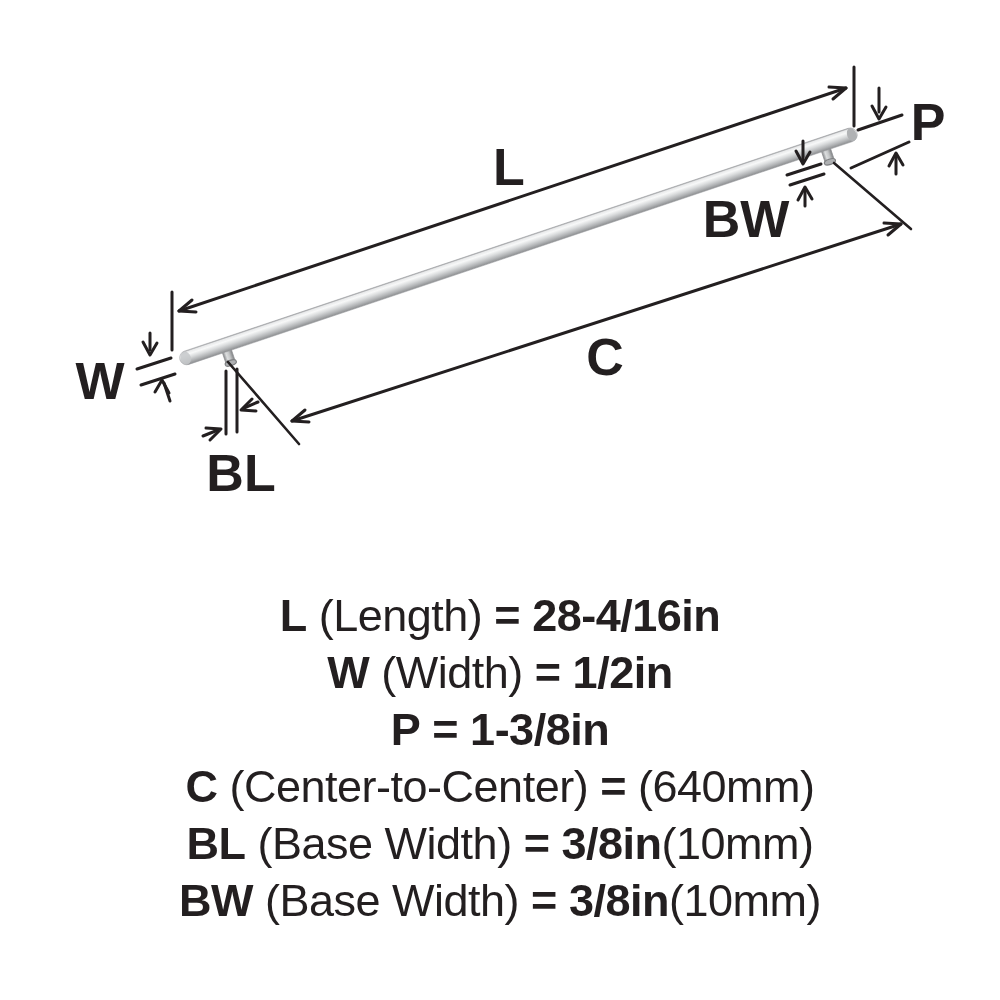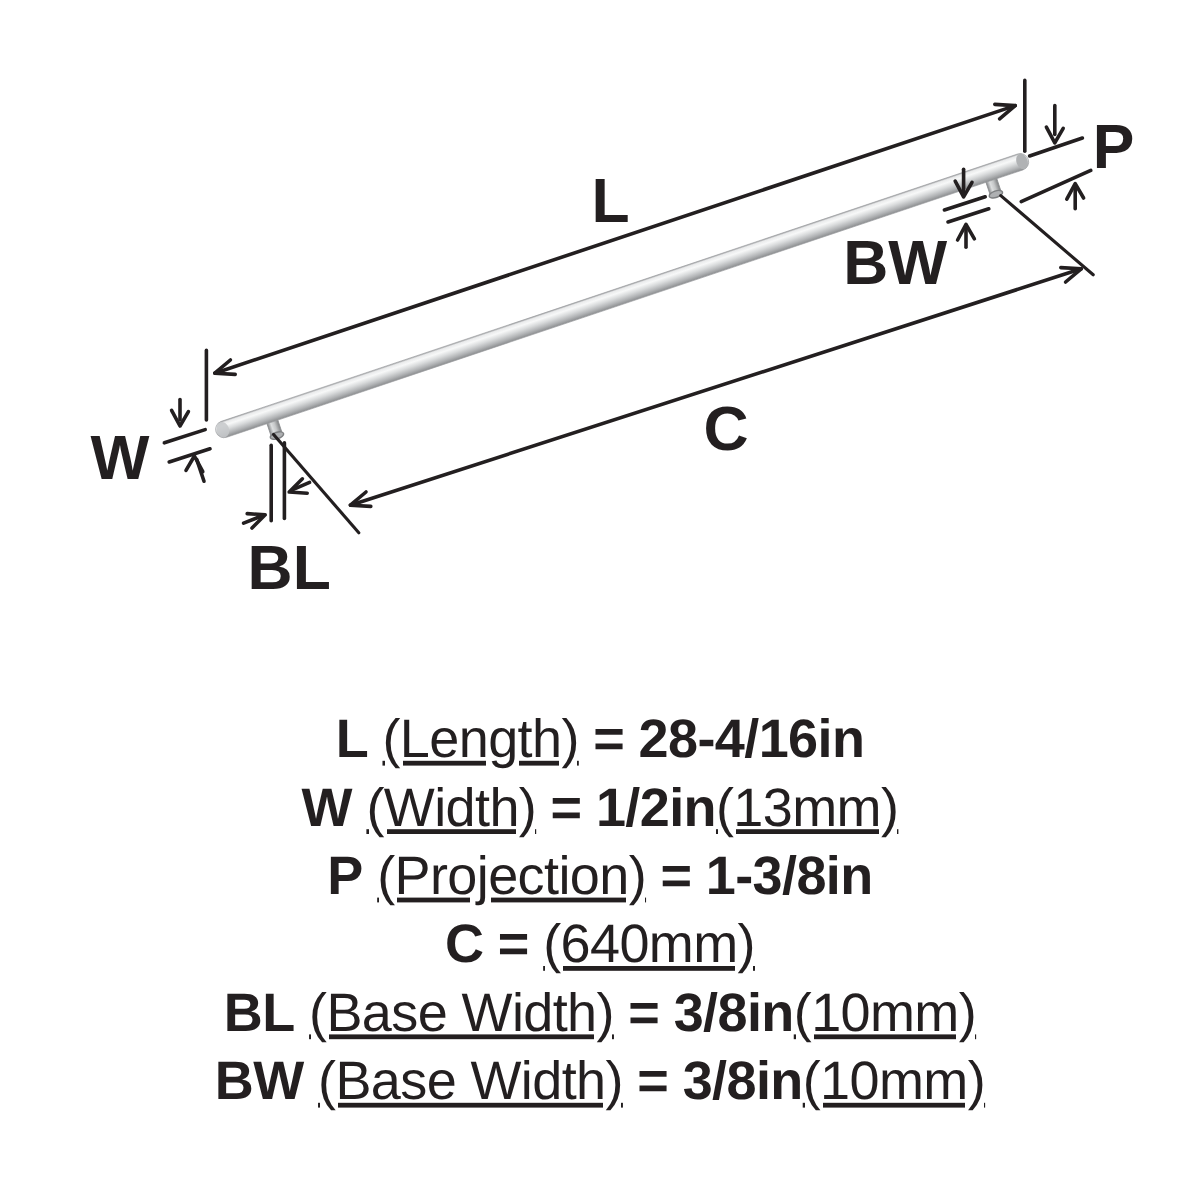--- a/index.html
+++ b/index.html
@@ -50,21 +50,21 @@
   .spec-row {
     height: 57px;
     display: flex;
     align-items: center;
     justify-content: center;
     font-size: 45px;
     letter-spacing: -0.5px;
     white-space: pre;
   }
   .seg-b { font-weight: 700; }
-  .seg-r { font-weight: 400; text-decoration: underline; }
+  .seg-r { font-weight: 400; }
   .spec-key  { margin-right: 12px; }
   .spec-name { margin-right: 12px; }
   .spec-eq   { margin-right: 12px; }
 </style>
 </head>
 <body>
 
 <div class="diagram-wrap">
   <svg width="1000" height="560" viewBox="0 0 1000 560">
     <defs>
@@ -163,30 +163,29 @@
     <span class="seg-b spec-key">L</span>
     <span class="seg-r spec-name">(Length)</span>
     <span class="seg-b spec-eq">=</span>
     <span class="seg-b">28-4/16in</span>
   </div>
   <div class="spec-row">
     <span class="seg-b spec-key">W</span>
     <span class="seg-r spec-name">(Width)</span>
     <span class="seg-b spec-eq">=</span>
     <span class="seg-b">1/2in</span>
-    <span class="seg-r">(13mm)</span>
   </div>
   <div class="spec-row">
     <span class="seg-b spec-key">P</span>
-    <span class="seg-r spec-name">(Projection)</span>
     <span class="seg-b spec-eq">=</span>
     <span class="seg-b">1-3/8in</span>
   </div>
   <div class="spec-row">
     <span class="seg-b spec-key">C</span>
+    <span class="seg-r spec-name">(Center-to-Center)</span>
     <span class="seg-b spec-eq">=</span>
     <span class="seg-r">(640mm)</span>
   </div>
   <div class="spec-row">
     <span class="seg-b spec-key">BL</span>
     <span class="seg-r spec-name">(Base Width)</span>
     <span class="seg-b spec-eq">=</span>
     <span class="seg-b">3/8in</span>
     <span class="seg-r">(10mm)</span>
   </div>

